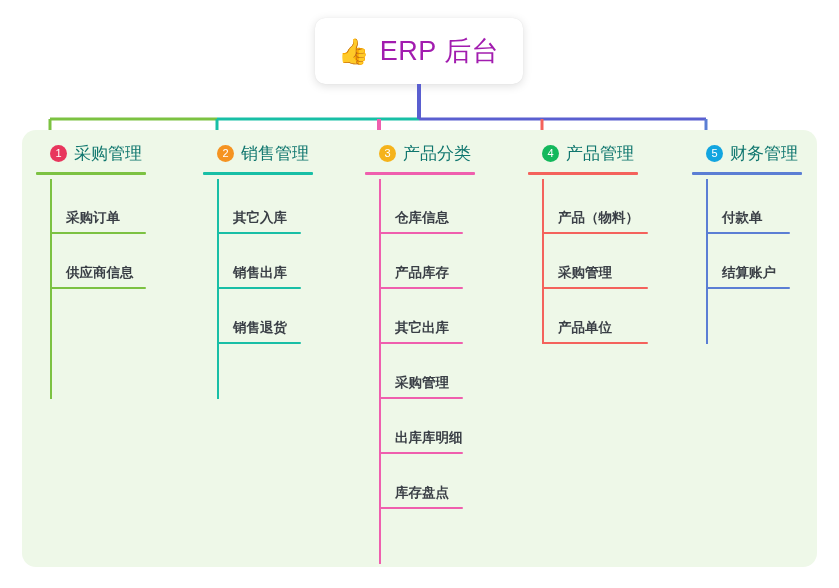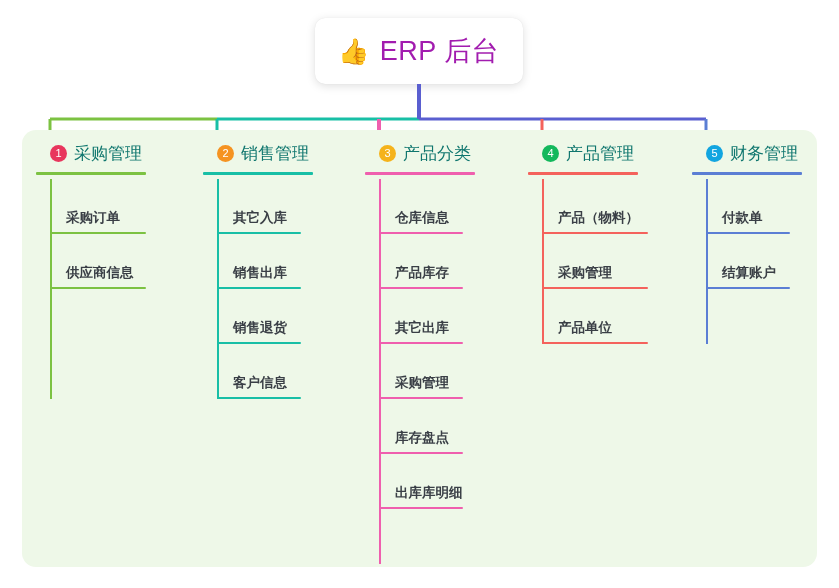--- a/index.html
+++ b/index.html
@@ -192,24 +192,20 @@
           <div class="leaf-rule" style="background: rgb(24, 191, 166); width: 84px;"></div>
         </div>
         <div class="leaf">
           <span class="leaf-text">销售出库</span>
           <div class="leaf-rule" style="background: rgb(24, 191, 166); width: 84px;"></div>
         </div>
         <div class="leaf">
           <span class="leaf-text">销售退货</span>
           <div class="leaf-rule" style="background: rgb(24, 191, 166); width: 84px;"></div>
         </div>
-        <div class="leaf">
-          <span class="leaf-text">客户信息</span>
-          <div class="leaf-rule" style="background: rgb(24, 191, 166); width: 84px;"></div>
-        </div>
       </div>
     </div>
     <div class="column" style="left: 365px;">
       <div class="col-head">
         <span class="badge" style="background: rgb(245, 179, 27);">3</span>
         <span class="head-label">产品分类</span>
       </div>
       <div class="head-rule" style="background: rgb(239, 95, 174); width: 110px; margin-left: 0px;"></div>
       <div class="leaf-list">
         <div class="spine" style="background: rgb(239, 95, 174); height: 385px;"></div>
@@ -223,25 +219,25 @@
         </div>
         <div class="leaf">
           <span class="leaf-text">其它出库</span>
           <div class="leaf-rule" style="background: rgb(239, 95, 174); width: 84px;"></div>
         </div>
         <div class="leaf">
           <span class="leaf-text">采购管理</span>
           <div class="leaf-rule" style="background: rgb(239, 95, 174); width: 84px;"></div>
         </div>
         <div class="leaf">
+          <span class="leaf-text">出库库明细</span>
+          <div class="leaf-rule" style="background: rgb(239, 95, 174); width: 84px;"></div>
+        </div>
+        <div class="leaf">
           <span class="leaf-text">库存盘点</span>
-          <div class="leaf-rule" style="background: rgb(239, 95, 174); width: 84px;"></div>
-        </div>
-        <div class="leaf">
-          <span class="leaf-text">出库库明细</span>
           <div class="leaf-rule" style="background: rgb(239, 95, 174); width: 84px;"></div>
         </div>
       </div>
     </div>
     <div class="column" style="left: 528px;">
       <div class="col-head">
         <span class="badge" style="background: rgb(19, 184, 92);">4</span>
         <span class="head-label">产品管理</span>
       </div>
       <div class="head-rule" style="background: rgb(244, 98, 92); width: 110px; margin-left: 0px;"></div>

